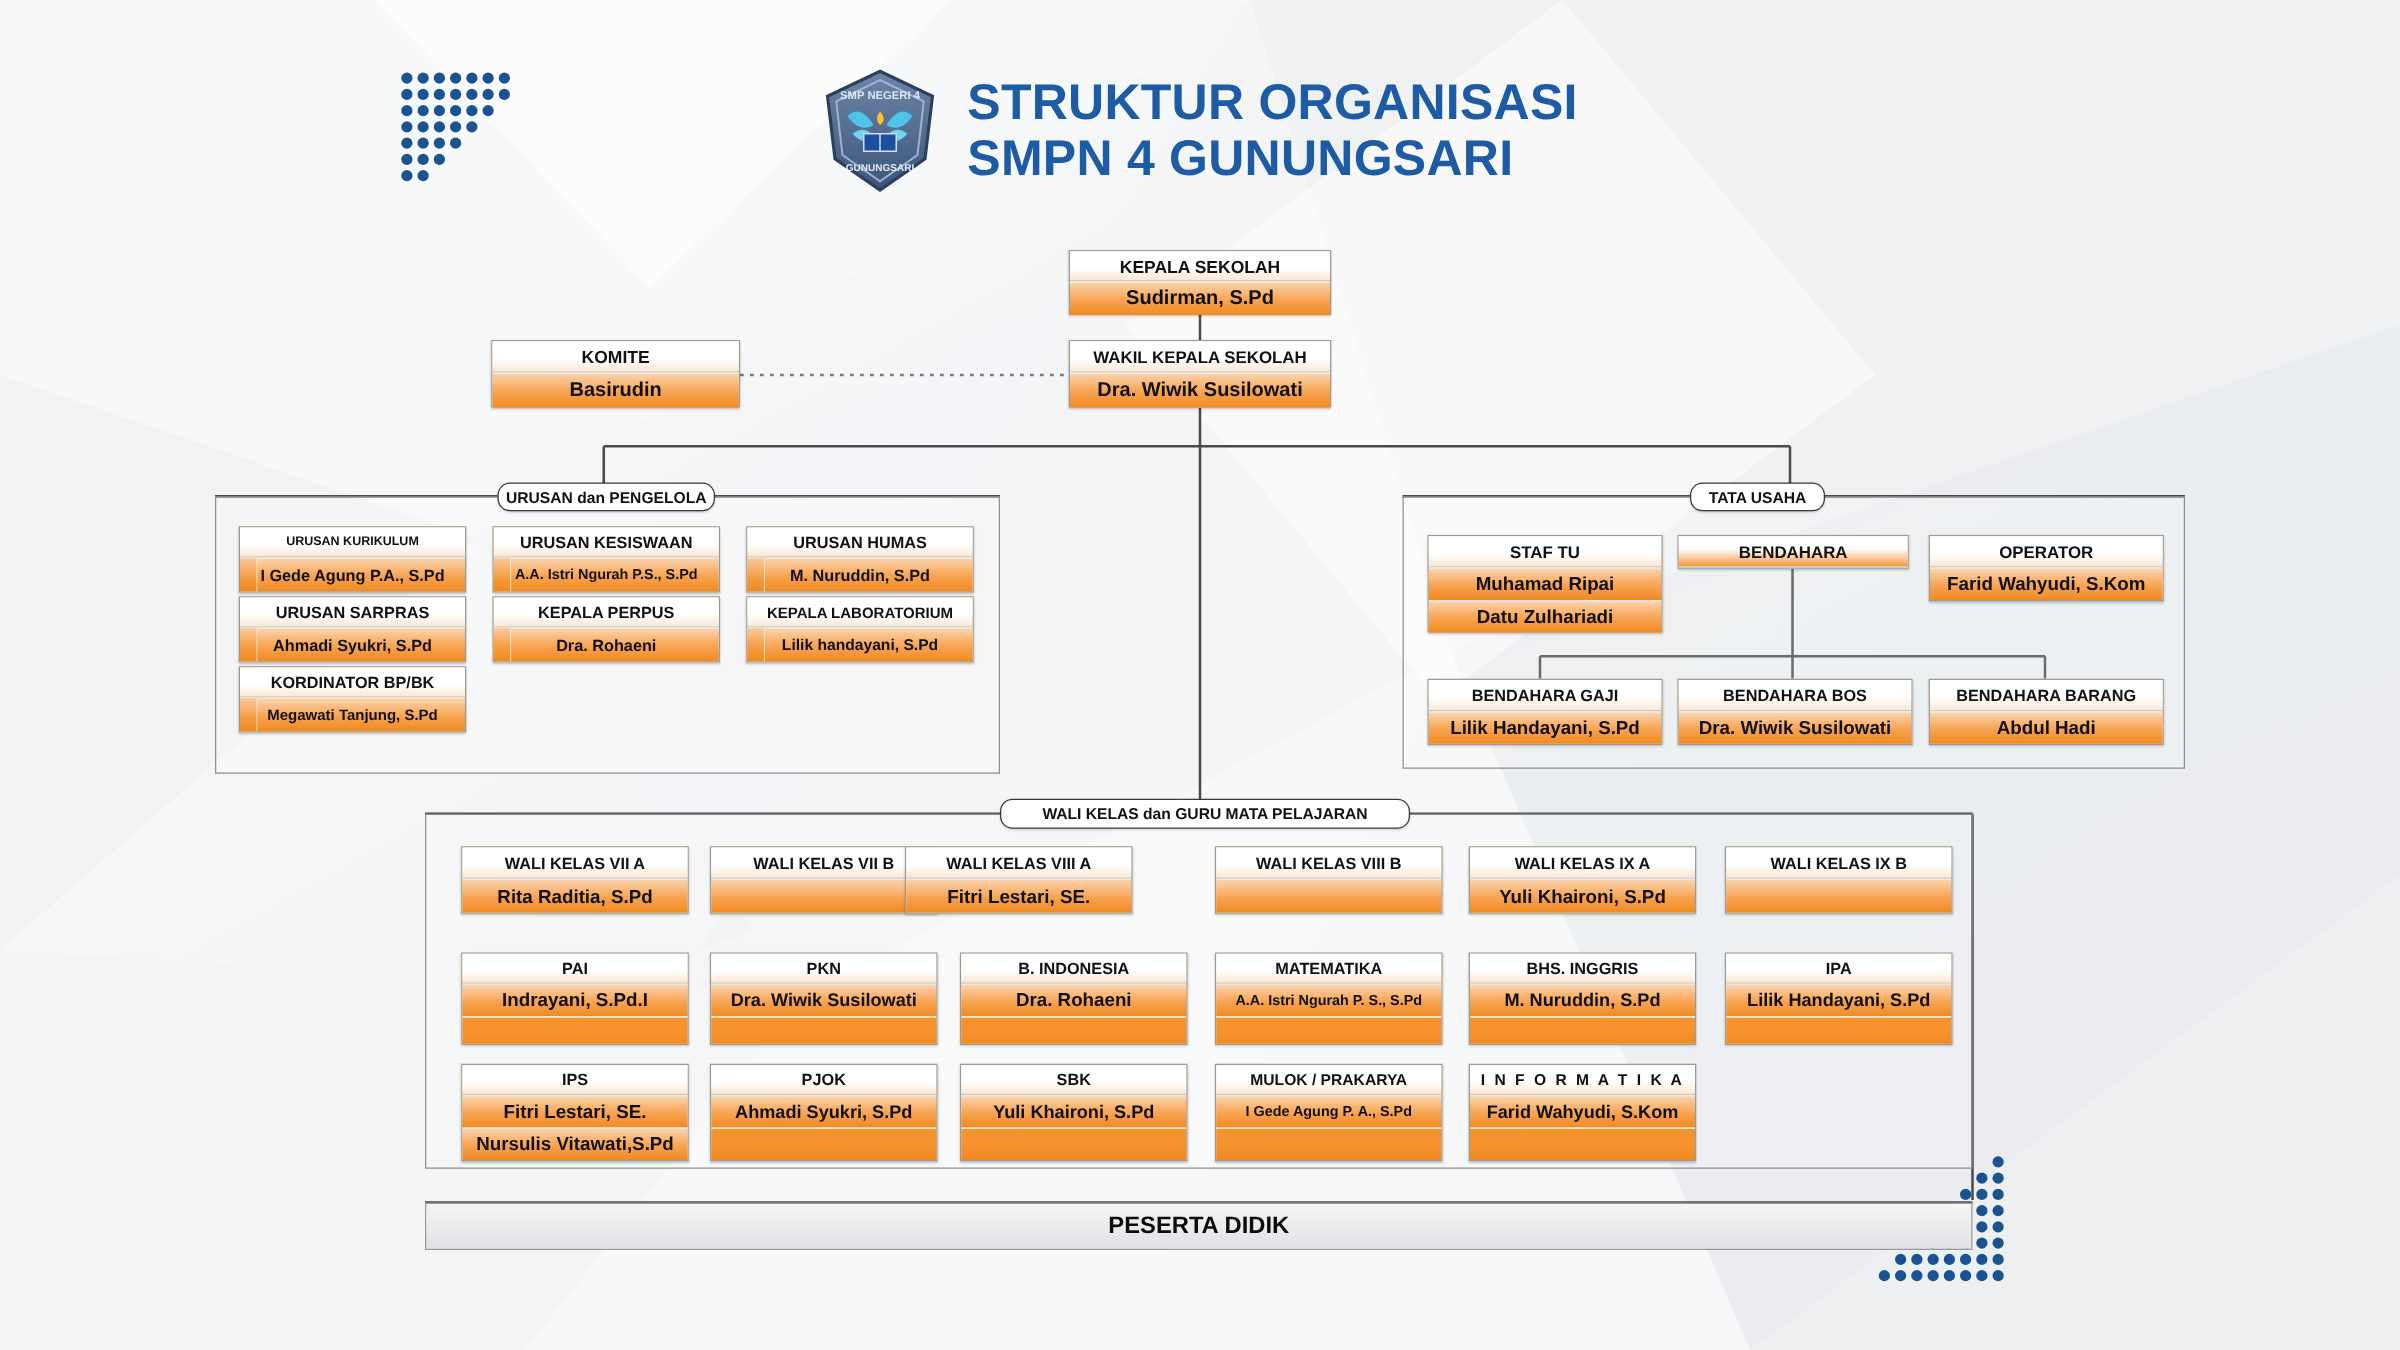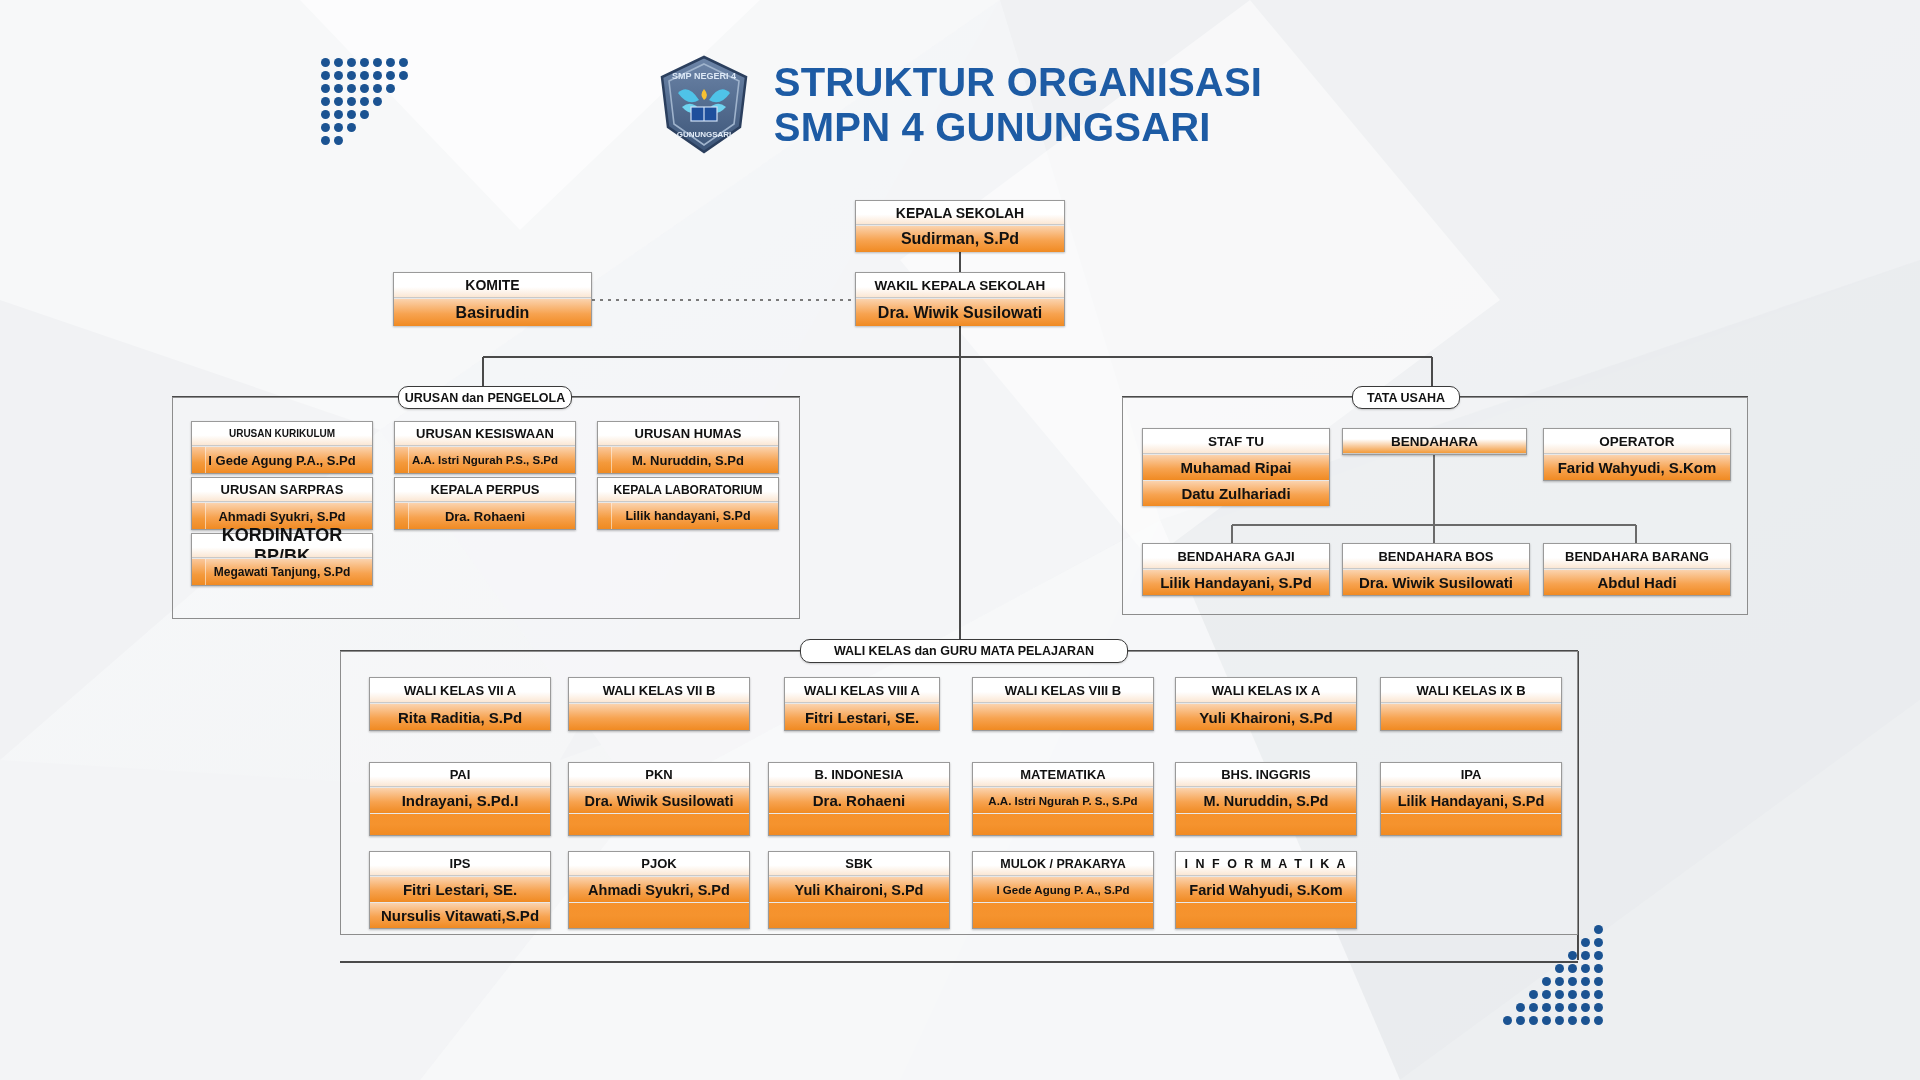--- a/index.html
+++ b/index.html
@@ -286,21 +286,21 @@
       </div>
       <div class="node stripe" style="left: 394px; top: 477px; width: 182px;">
         <div class="ttl" style="height: 24px; font-size: 13px;">KEPALA PERPUS</div>
         <div class="nm" style="height: 27px; font-size: 13px;">Dra. Rohaeni</div>
       </div>
       <div class="node stripe" style="left: 597px; top: 477px; width: 182px;">
         <div class="ttl" style="height: 24px; font-size: 12px;">KEPALA LABORATORIUM</div>
         <div class="nm" style="height: 27px; font-size: 12.5px;">Lilik handayani, S.Pd</div>
       </div>
       <div class="node stripe" style="left: 191px; top: 533px; width: 182px;">
-        <div class="ttl" style="height: 24px; font-size: 18px;">KORDINATOR BP/BK</div>
+        <div class="ttl" style="height: 24px; font-size: 13px;">KORDINATOR BP/BK</div>
         <div class="nm" style="height: 27px; font-size: 12px;">Megawati Tanjung, S.Pd</div>
       </div>
     </div>
 
   <div class="frame" style="left:1122px; top:397px; width:626px; height:218px;"></div>
   <div class="pill" style="left:1352px; top:386px; width:108px; height:23px; font-size:12.5px;">
     <span>TATA USAHA</span>
   </div>
 
   <div class="node" style="left:1142px; top:428px; width:188px; height:78px;">
@@ -339,21 +339,21 @@
   </div>
   <div id="wk-row1">
       <div class="node" style="left: 369px; top: 677px; width: 182px;">
         <div class="ttl" style="height: 25px; font-size: 13px;">WALI KELAS VII A</div>
         <div class="nm" style="height: 27px; font-size: 15px;">Rita Raditia, S.Pd</div>
       </div>
       <div class="node" style="left: 568px; top: 677px; width: 182px;">
         <div class="ttl" style="height: 25px; font-size: 13px;">WALI KELAS VII B</div>
         <div class="nm blank" style="height: 27px; font-size: 15px;"></div>
       </div>
-      <div class="node" style="left: 784px; top: 677px; width: 156px;">
+      <div class="node" style="left: 724px; top: 677px; width: 182px;">
         <div class="ttl" style="height: 25px; font-size: 13px;">WALI KELAS VIII A</div>
         <div class="nm" style="height: 27px; font-size: 15px;">Fitri Lestari, SE.</div>
       </div>
       <div class="node" style="left: 972px; top: 677px; width: 182px;">
         <div class="ttl" style="height: 25px; font-size: 13px;">WALI KELAS VIII B</div>
         <div class="nm blank" style="height: 27px; font-size: 15px;"></div>
       </div>
       <div class="node" style="left: 1175px; top: 677px; width: 182px;">
         <div class="ttl" style="height: 25px; font-size: 13px;">WALI KELAS IX A</div>
         <div class="nm" style="height: 27px; font-size: 15px;">Yuli Khaironi, S.Pd</div>
@@ -416,14 +416,17 @@
         <div class="nm" style="height: 26px; font-size: 11.5px;">I Gede Agung P. A., S.Pd</div>
         <div class="nm bar" style="height: 26px;"></div>
       </div>
       <div class="node" style="left: 1175px; top: 851px; width: 182px;">
         <div class="ttl" style="height: 24px; font-size: 12.5px; letter-spacing: 2px;">I N F O R M A T I K A</div>
         <div class="nm" style="height: 26px; font-size: 14.5px;">Farid Wahyudi, S.Kom</div>
         <div class="nm bar" style="height: 26px;"></div>
       </div>
     </div>
 
+  <div id="peserta" style="left:340px; top:962px; width:1238px; height:38px; font-size:19px;">
+    <span>PESERTA DIDIK</span>
+  </div>
 
 </div>
 
 </body></html>

